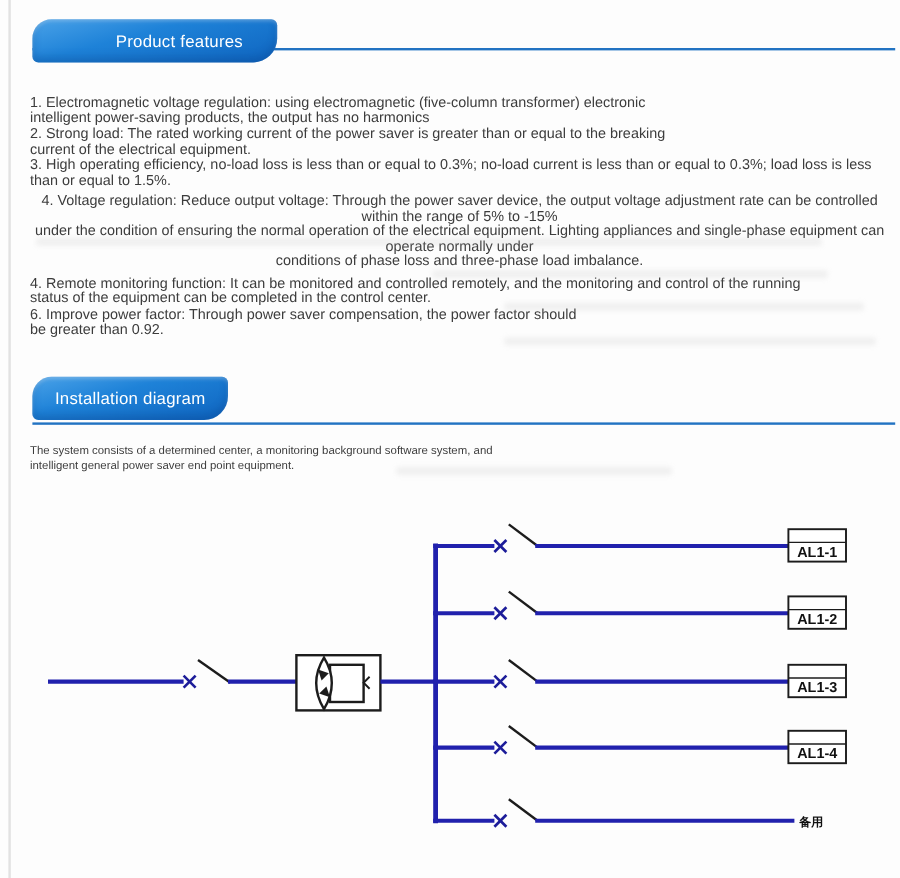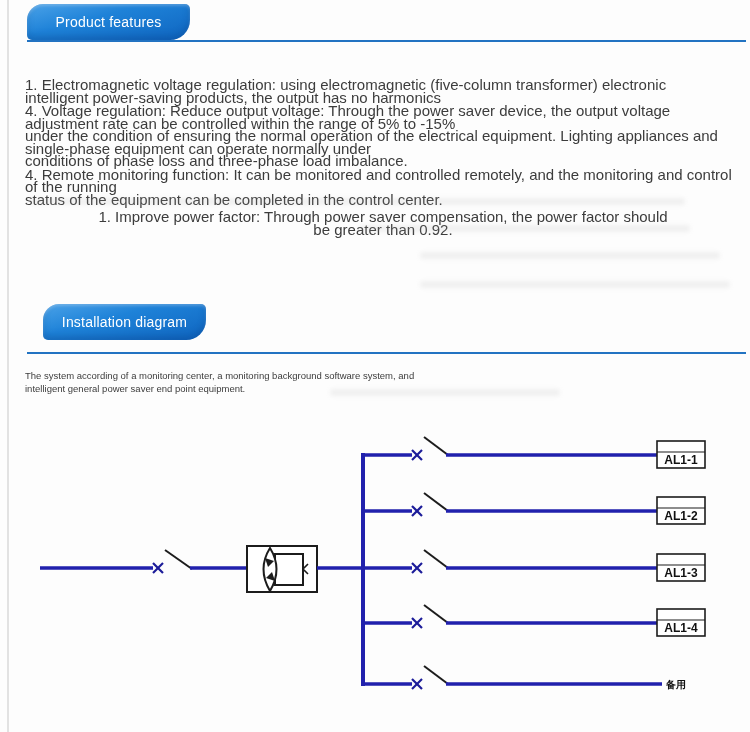--- a/index.html
+++ b/index.html
@@ -22,21 +22,21 @@
     display:flex;align-items:center;justify-content:center;
     color:#ffffff;font-size:14px;letter-spacing:.2px;
     z-index:2;
   }
   .rule{
     position:absolute;left:27px;width:719px;height:2px;
     background:#2273c2;z-index:1;
   }
   .features-text{
     position:absolute;left:25px;top:79px;width:716px;
-    color:#3c3c3c;font-size:15px;line-height:12.5px;
+    color:#3c3c3c;font-size:12px;line-height:12.5px;
   }
   .features-text p{margin:0;white-space:pre-line;}
   .features-text p:nth-child(1){margin-bottom:1px;}
   .features-text p:nth-child(2){margin-bottom:1px;}
   .features-text p:nth-child(3){margin-bottom:5px;}
   .features-text p:nth-child(4){margin-bottom:6px;text-align:center;}
   .features-text p:nth-child(5){margin-bottom:1px;}
   .features-text p:nth-child(6){margin-bottom:1px;}
   .desc-text{
     position:absolute;left:25px;top:370px;width:700px;
@@ -48,49 +48,53 @@
   .smudge{
     position:absolute;height:7px;border-radius:3px;
     background:rgba(175,175,175,.16);filter:blur(2px);
   }
 </style>
 </head>
 <body>
 
 <div class="left-edge-line"></div>
 
-<div class="ribbon" style="top:4px;">
+<div class="ribbon" style="top:16px;padding-left:41px;">
   <span>Product features</span>
 </div>
 <div class="rule" style="top:40px;"></div>
 
 <div class="features-text">
   <p>1. Electromagnetic voltage regulation: using electromagnetic (five-column transformer) electronic
 intelligent power-saving products, the output has no harmonics</p>
+  <p>2. Strong load: The rated working current of the power saver is greater than or equal to the breaking
+current of the electrical equipment.</p>
+  <p>3. High operating efficiency, no-load loss is less than or equal to 0.3%; no-load current is less than or equal to 0.3%; load loss is less
+than or equal to 1.5%.</p>
   <p>4. Voltage regulation: Reduce output voltage: Through the power saver device, the output voltage adjustment rate can be controlled within the range of 5% to -15%
 under the condition of ensuring the normal operation of the electrical equipment. Lighting appliances and single-phase equipment can operate normally under
 conditions of phase loss and three-phase load imbalance.</p>
   <p>4. Remote monitoring function: It can be monitored and controlled remotely, and the monitoring and control of the running
 status of the equipment can be completed in the control center.</p>
-  <p>1. Improve power factor: Through power saver compensation, the power factor should
+  <p>6. Improve power factor: Through power saver compensation, the power factor should
 be greater than 0.92.</p>
 </div>
 
 <div class="smudge" style="left:30px;top:198px;width:655px;"></div>
 <div class="smudge" style="left:360px;top:225px;width:330px;"></div>
 <div class="smudge" style="left:420px;top:252px;width:300px;"></div>
 <div class="smudge" style="left:420px;top:281px;width:310px;"></div>
 <div class="smudge" style="left:330px;top:389px;width:230px;"></div>
 
-<div class="ribbon" style="top:304px;margin-left:16px;">
+<div class="ribbon" style="top:314px;">
   <span>Installation diagram</span>
 </div>
 <div class="rule" style="top:352px;"></div>
 
-<p class="desc-text">The system according of a monitoring center, a monitoring background software system, and
+<p class="desc-text">The system consists of a determined center, a monitoring background software system, and
 intelligent general power saver end point equipment.</p>
 
 <div class="diagram-wrap">
   <svg id="circuit-svg" width="750" height="300" viewBox="0 0 750 300">
       <line x1="40" y1="148" x2="153" y2="148" stroke="#2121ad" stroke-width="3.4"></line>
       <line x1="153" y1="143" x2="163" y2="153" stroke="#1c1c99" stroke-width="2.2"></line>
       <line x1="163" y1="143" x2="153" y2="153" stroke="#1c1c99" stroke-width="2.2"></line>
       <line x1="165" y1="130" x2="192" y2="149" stroke="#1c1c1c" stroke-width="2"></line>
       <line x1="190" y1="148" x2="247" y2="148" stroke="#2121ad" stroke-width="3.4"></line>
       <rect x="247" y="126" width="70" height="46" fill="#ffffff" stroke="#1c1c1c" stroke-width="2"></rect>

